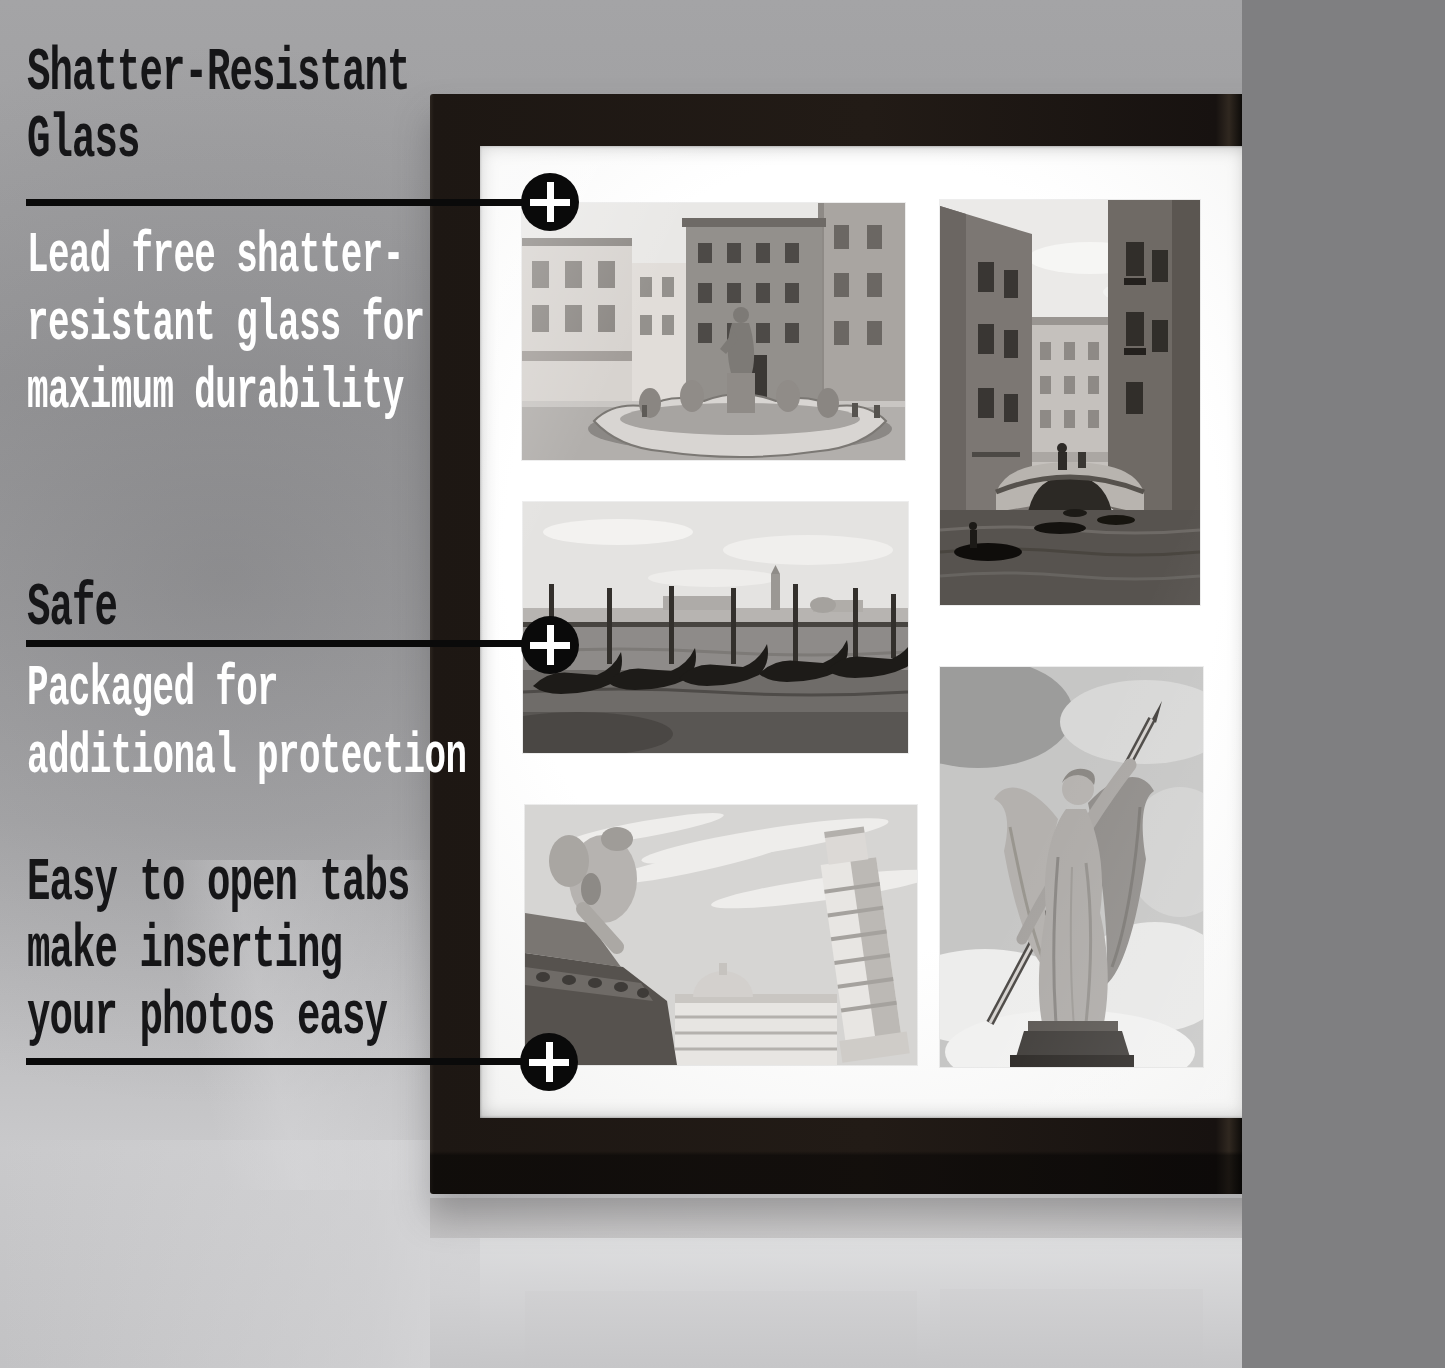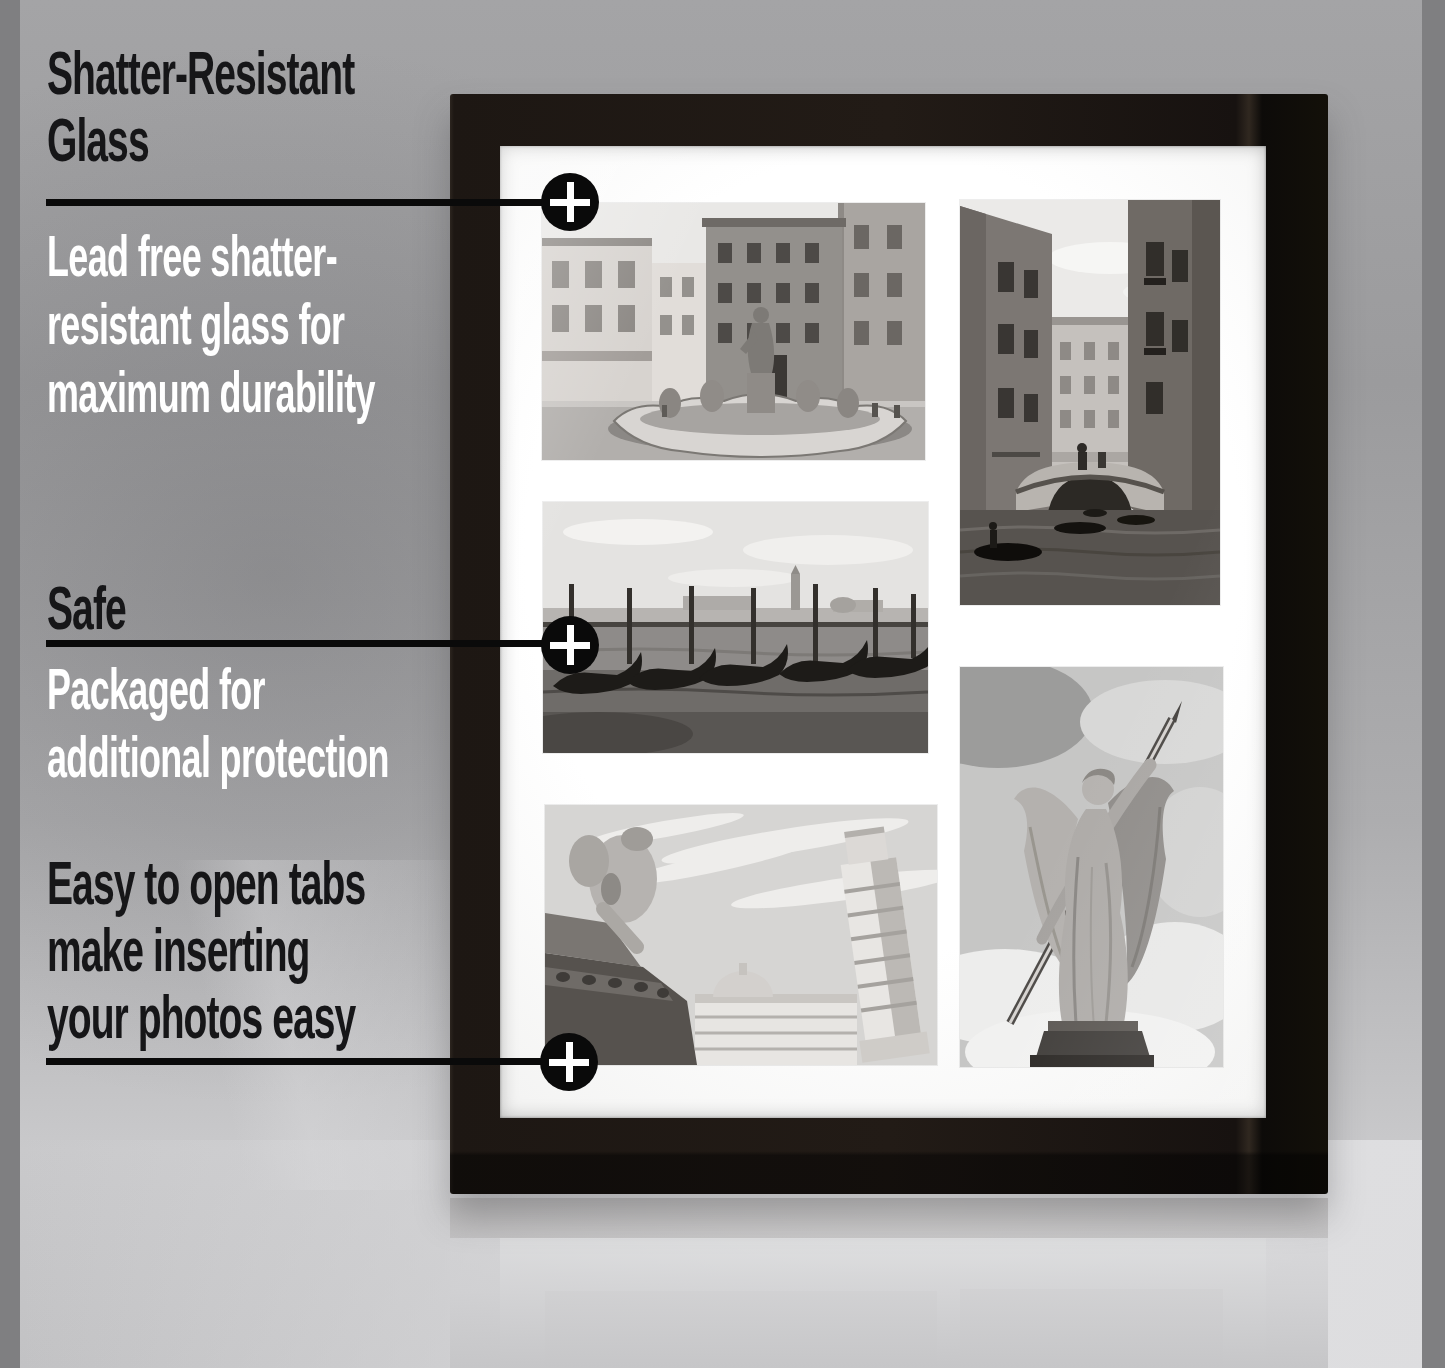--- a/index.html
+++ b/index.html
@@ -1,20 +1,19 @@
 <!DOCTYPE html>
 <html><head>
 <meta charset="utf-8">
 <style>
   html,body { margin:0; padding:0; background:#7f7f81; }
   .stage {
-    position:relative; width:1402px; height:1368px; overflow:hidden;
-    font-family:Liberation Sans, sans-serif;
+    position:relative; width:1242px; height:1368px; overflow:hidden;
+    font-family:Liberation Mono, monospace;
     background:linear-gradient(180deg,#a4a4a6 0%,#9b9b9d 28%,#adadaf 60%,#c9c9cb 84%,#c2c2c4 100%);
-    margin-left:20px;
   }
   
   .bg-shade {
     position:absolute; inset:0;
     background:radial-gradient(900px 760px at 18% 42%, rgba(88,88,91,0.30), rgba(88,88,91,0) 70%);
   }
   .bg-corner {
     position:absolute; left:0; top:860px; width:432px; height:330px;
     background:linear-gradient(78deg, rgba(215,215,217,0) 45%, rgba(222,222,224,0.35) 60%, rgba(200,200,202,0.15) 100%);
   }

